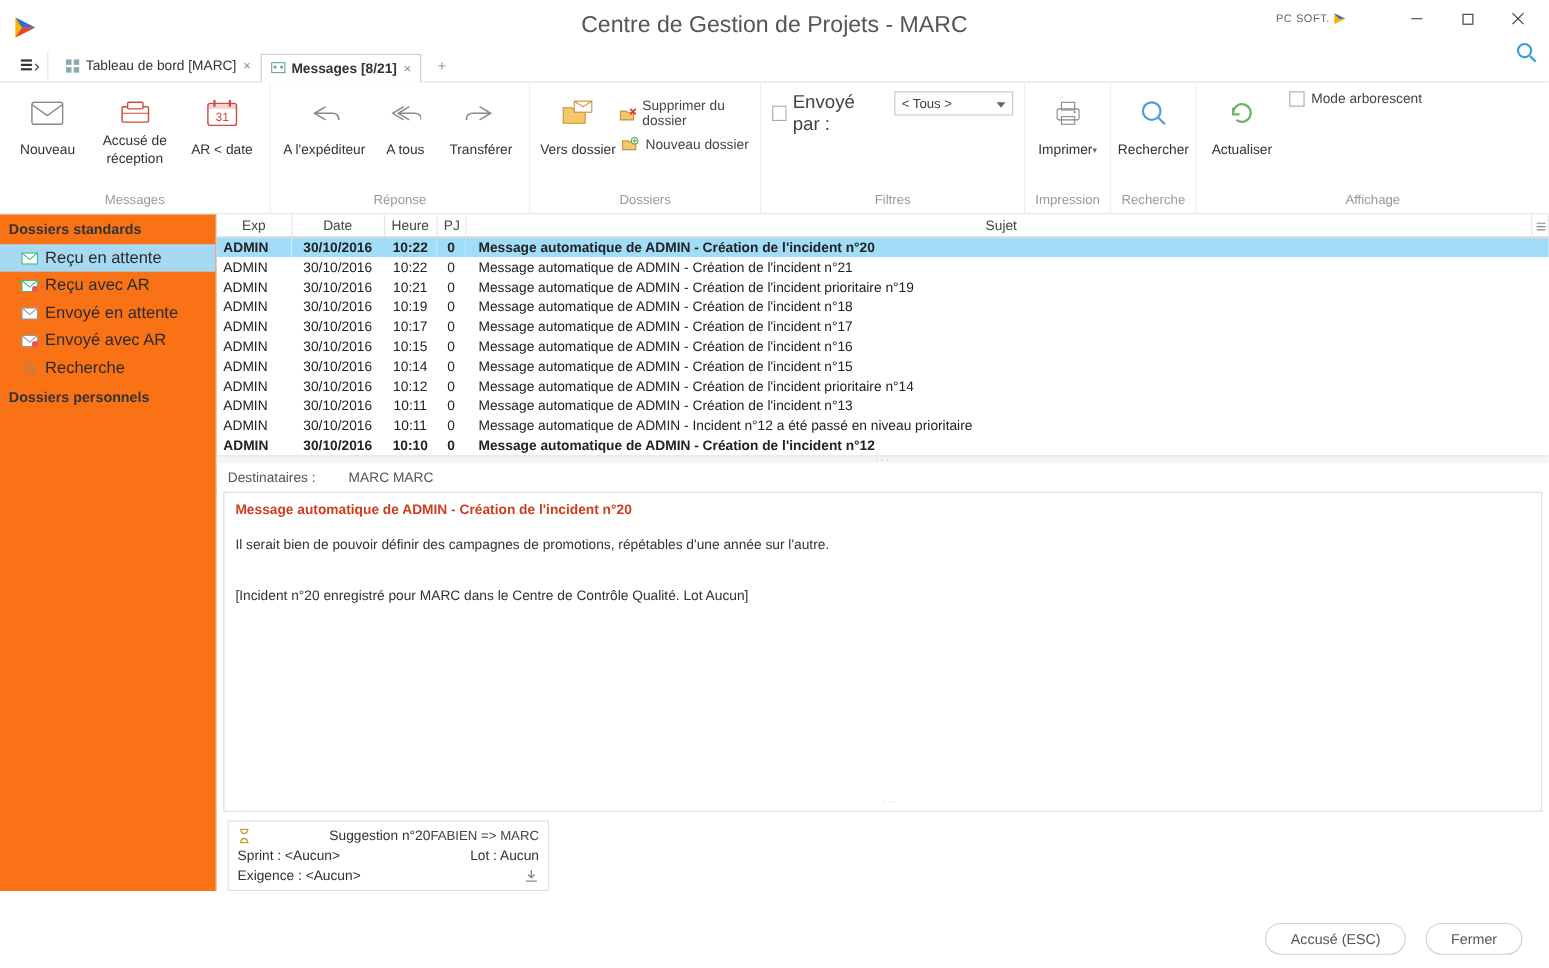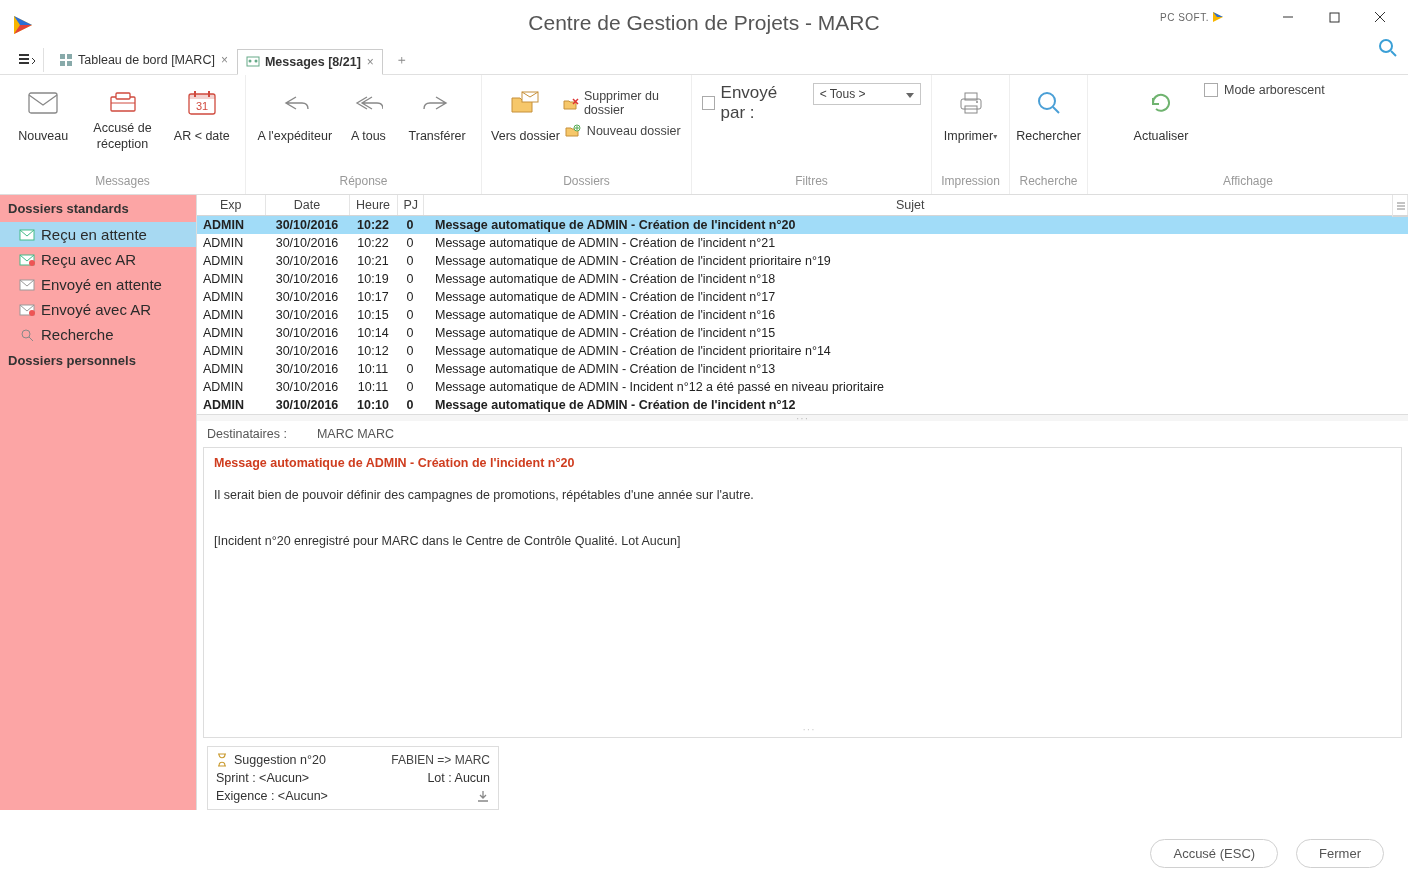--- a/index.html
+++ b/index.html
@@ -35,21 +35,21 @@
 .dossiers-right { display: flex; flex-direction: column; justify-content: flex-start; padding-top: 8px; width: 124px; }
 .small-row { display: flex; align-items: center; font-size: 12.5px; color: #444; padding: 3px 0; }
 .small-row .sicon { width: 20px; display: flex; justify-content: center; margin-right: 4px; }
 .filtres-body { flex: 1; padding: 8px 10px; display: flex; align-items: flex-start; }
 .checkbox-sq { width: 14px; height: 14px; border: 1px solid #aaa; display: inline-block; margin-right: 6px; }
 .dropdown { border: 1px solid #c7c7c7; height: 22px; width: 120px; display: flex; align-items: center; padding: 0 6px; font-size: 12px; color: #404040; margin-left: 8px; position: relative; }
 .dropdown:after { content: ""; position: absolute; right: 6px; top: 9px; border-left: 4px solid transparent; border-right: 4px solid transparent; border-top: 5px solid #666; }
 
 
 .main { display: flex; height: 615px; }
-.sidebar { width: 197px; border-right: 1px solid #ddd; background: #fca5a5; overflow-y: auto; }
+.sidebar { width: 197px; border-right: 1px solid #ddd; background: #f97316; overflow-y: auto; }
 .sidebar .section-head { font-weight: bold; font-size: 13px; padding: 6px 8px; }
 .sidebar-item { display: flex; align-items: center; padding: 4px 8px 4px 18px; font-size: 15px; color: #2b2b2b; }
 .sidebar-item.selected { background: #a7d9f2; }
 .sidebar-item .sicon { width: 18px; margin-right: 5px; display: flex; justify-content: center; }
 
 
 .content { flex: 1; display: flex; flex-direction: column; }
 .msglist { border-bottom: 1px solid #ddd; }
 table.msgtable { width: 100%; border-collapse: collapse; table-layout: fixed; }
 .msgtable th { font-weight: normal; font-size: 12.5px; color: #444; padding: 3px 6px; border-right: 1px solid #e5e5e5; border-bottom: 1px solid #d6d6d6; text-align: center; background: #fff; }
@@ -74,21 +74,21 @@
 
 .msgbody { flex: 1; border: 1px solid #ddd; margin: 0 6px; padding: 8px 10px; font-size: 12.5px; color: #333; overflow-y: auto; position: relative; }
 .msgbody .subject-line { color: #cf3d1f; font-weight: bold; margin-bottom: 18px; }
 .msgbody p { margin: 2px 0; }
 .msgbody .meta-line { color: #444; margin-top: 8px; }
 .msgbody-footer-drag { position: absolute; left: 50%; bottom: 2px; color: #ccc; font-size: 10px; letter-spacing: 1px; }
 
 
 .suggestion-card { margin: 8px 6px 0 10px; border: 1px solid #ddd; width: 292px; padding: 6px 8px; font-size: 12.5px; position: relative; }
 .suggestion-card .row1 { display: flex; align-items: center; }
-.suggestion-card .row1 .title { flex: 1; }
+.suggestion-card .row1 .title { flex: 1; text-align: right; }
 .suggestion-card .route { color: #444; font-size: 12px; }
 .suggestion-card .row2 { display: flex; margin-top: 4px; }
 .suggestion-card .half { flex: 1; }
 .suggestion-card .dl-icon { position: absolute; right: 8px; bottom: 6px; }
 
 
 .bottombar { position: absolute; bottom: 12px; right: 24px; display: flex; gap: 18px; }
 .pillbtn { border: 1px solid #d0d0d0; border-radius: 16px; padding: 6px 22px; font-size: 13px; color: #555; background: #fff; }
 
 svg { display: block; }
@@ -325,21 +325,21 @@
             </svg>
           </span>
         <span class="rlabel">Rechercher</span>
       </div>
     </div>
     <div class="rgroup-label">Recherche</div>
   </div>
 
   <div class="rgroup" style="flex:1;border-right:none;">
     <div class="rgroup-body">
-      <div class="rbtn narrow" style="width:70px;margin-left:32px;">
+      <div class="rbtn narrow" style="width:70px;">
         <span class="ricon">
             <svg width="26" height="26">
               <path d="M5 13 A8 8 0 1 1 8 19" fill="none" stroke="#6fb36f" stroke-width="2"></path>
               <path d="M5 8 L5 14 L11 14" fill="none" stroke="#6fb36f" stroke-width="2"></path>
             </svg>
           </span>
         <span class="rlabel">Actualiser</span>
       </div>
       <label style="display:flex;align-items:center;font-size:12.5px;color:#444;margin-left:8px;margin-top:4px;">
         <span class="checkbox-sq"></span>

